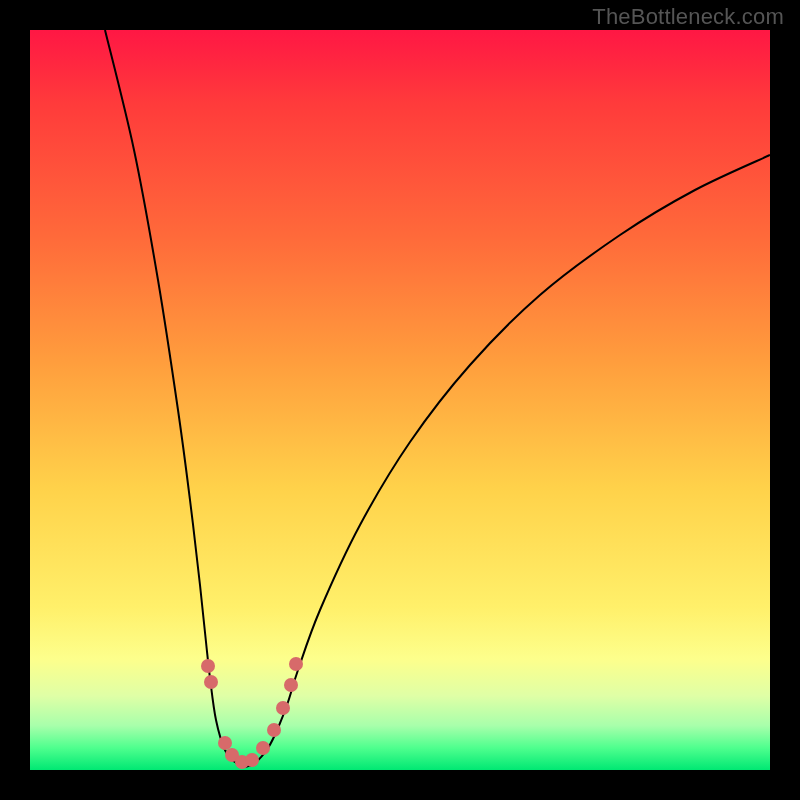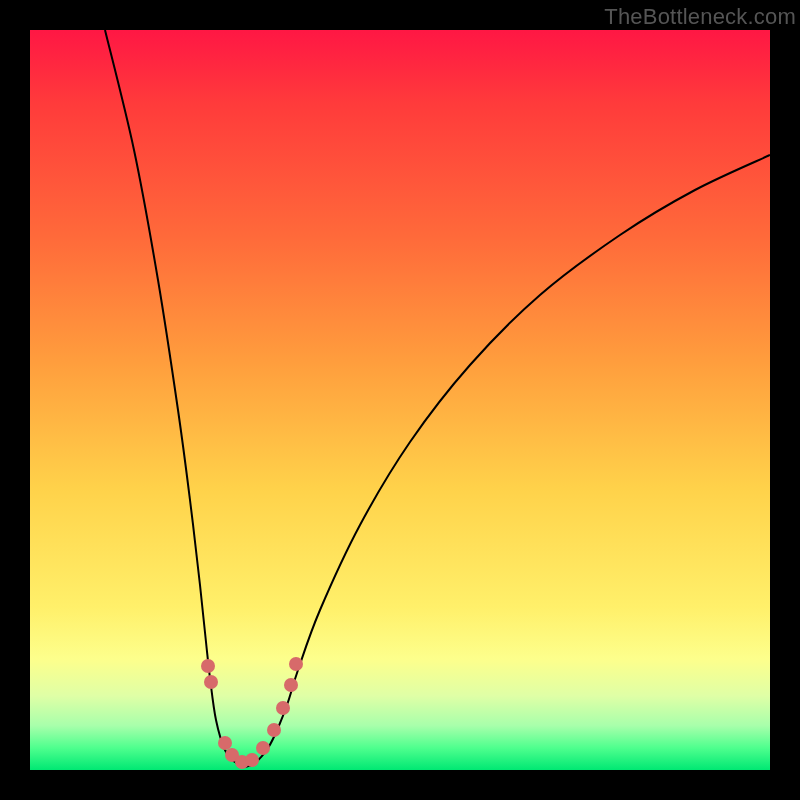--- a/index.html
+++ b/index.html
@@ -11,21 +11,21 @@
     overflow: hidden;
   }
   .stage {
     position: relative;
     width: 800px;
     height: 800px;
   }
   .watermark {
     position: absolute;
     top: 4px;
-    right: 4px;
+    right: 16px;
     font-family: Arial, Helvetica, sans-serif;
     font-size: 22px;
     color: #555;
     letter-spacing: 0.2px;
     z-index: 20;
   }
   .plot-area {
     position: absolute;
     left: 30px;
     top: 30px;

